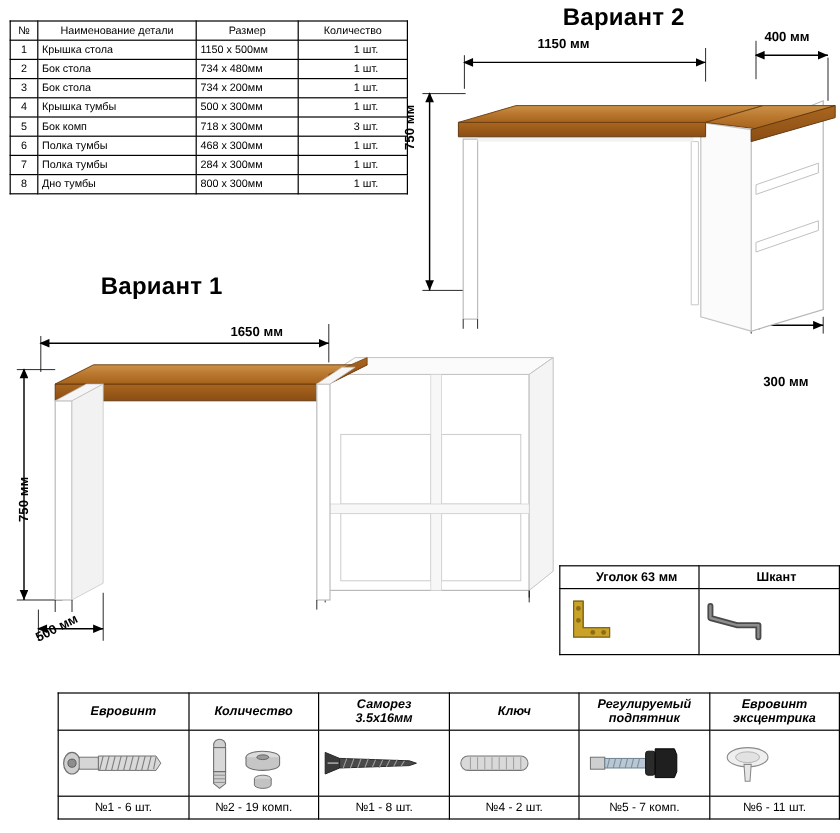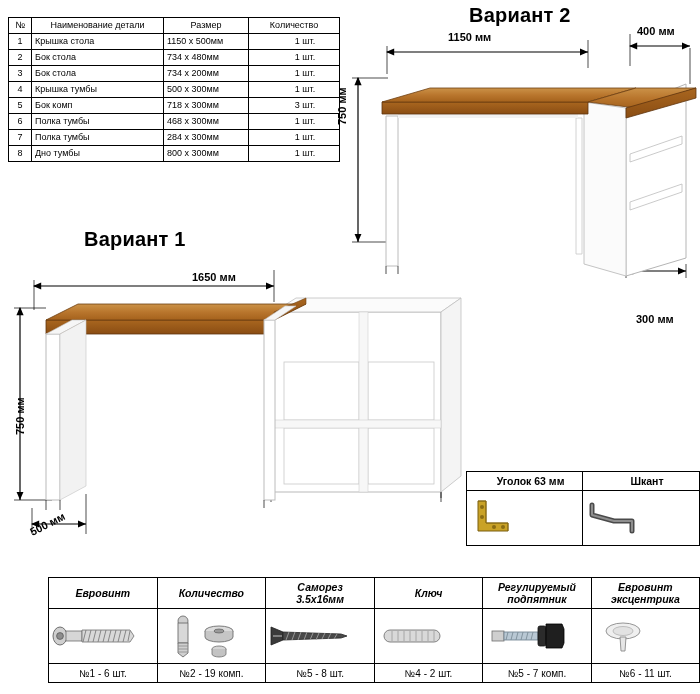--- a/index.html
+++ b/index.html
@@ -381,19 +381,19 @@
       <svg width="70" height="36" viewBox="0 0 70 36">
         <ellipse cx="30" cy="13" rx="17" ry="8" fill="#efefef" stroke="#8a8a8a" stroke-width="0.9"></ellipse>
         <ellipse cx="30" cy="13" rx="10" ry="4.5" fill="#e2e2e2" stroke="#a0a0a0" stroke-width="0.6"></ellipse>
         <path d="M27,19 L33,19 L32,33 L28,33 Z" fill="#e6e6e6" stroke="#8a8a8a" stroke-width="0.9"></path>
       </svg>
     </td>
   </tr>
   <tr>
     <td class="hw-qty">№1 - 6 шт.</td>
     <td class="hw-qty">№2 - 19 комп.</td>
-    <td class="hw-qty">№5 - 8 шт.</td>
+    <td class="hw-qty">№1 - 8 шт.</td>
     <td class="hw-qty">№4 - 2 шт.</td>
     <td class="hw-qty">№5 - 7 комп.</td>
     <td class="hw-qty">№6 - 11 шт.</td>
   </tr>
 </tbody>
   </table>
 
 </body></html>

